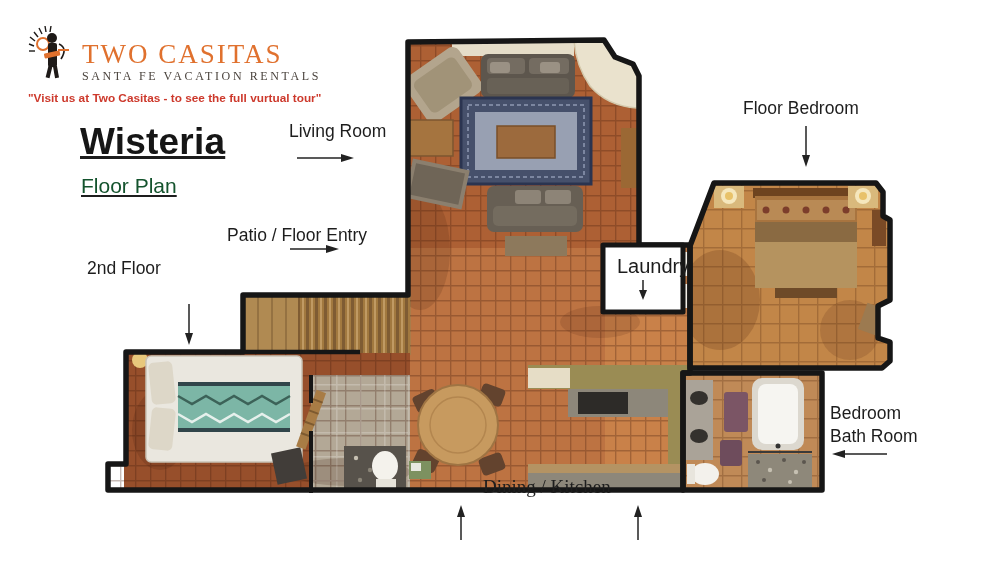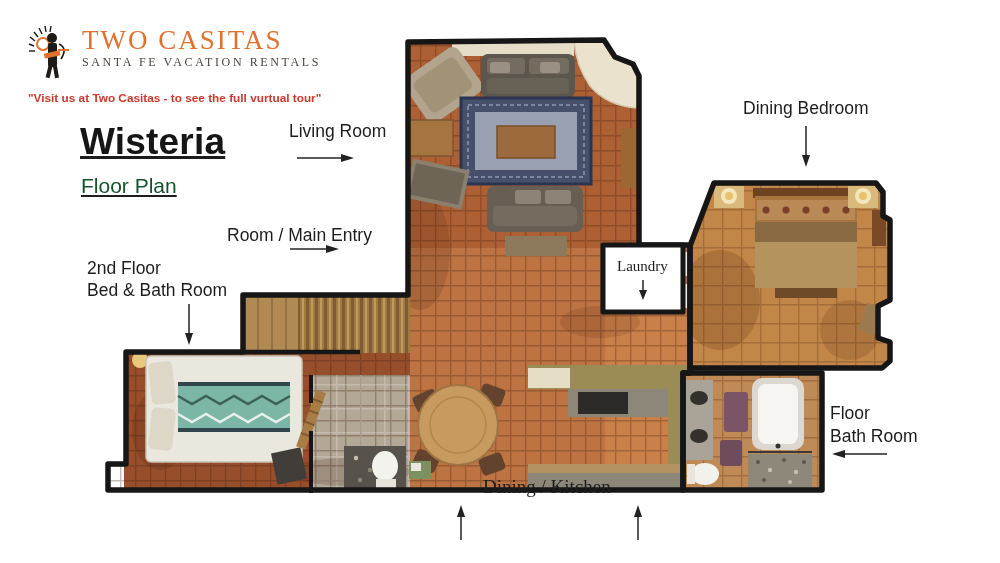--- a/index.html
+++ b/index.html
@@ -2,36 +2,36 @@
 <html><head>
 <meta charset="utf-8">
 <style>
   html,body{margin:0;padding:0;background:#fff;}
   .stage{position:relative;width:1000px;height:563px;background:#ffffff;overflow:hidden;
          font-family:"Liberation Sans",sans-serif;color:#1d1d1d;}
   .plan{position:absolute;left:0;top:0;}
 
   
   .brand{position:absolute;left:28px;top:26px;width:300px;}
-  .brand-row{display:flex;align-items:flex-start;}
+  .brand-row{display:flex;align-items:flex-end;}
   .brand-icon{flex:0 0 auto;margin-right:6px;}
   .brand-name{font-family:"Liberation Serif",serif;font-size:27px;line-height:28px;
               color:#e0712e;letter-spacing:2px;text-transform:uppercase;white-space:nowrap;}
   .brand-sub{font-family:"Liberation Serif",serif;font-size:12px;letter-spacing:2.6px;
              color:#4b443e;text-transform:uppercase;margin-top:1px;white-space:nowrap;}
   .brand-tagline{font-size:11.8px;font-weight:bold;color:#cd392c;margin-top:7px;white-space:nowrap;}
 
   
   .title-block{position:absolute;left:80px;top:122px;text-decoration:underline;}
   .title{font-size:37px;font-weight:600;letter-spacing:.2px;color:#161616;line-height:40px;}
   .subtitle{font-size:21px;font-weight:400;color:#14532d;margin-top:12px;margin-left:1px;}
 
   
   .lbl{position:absolute;font-size:17.5px;color:#1d1d1d;line-height:22px;white-space:nowrap;}
-  .lbl.small{font-size:15px;font-family:Liberation Serif, serif;}
+  .lbl.small{font-size:20px;}
   .lbl.big{font-size:19px;}
   .arrow{position:absolute;}
 </style>
 </head>
 <body>
 
 <div class="stage">
 
   <svg class="plan" width="1000" height="563" viewBox="0 0 1000 563">
     <defs>
@@ -277,49 +277,48 @@
     <div class="title">Wisteria</div>
     <div class="subtitle">Floor Plan</div>
   </div>
 
   <div class="lbl" style="left:289px;top:120px;">Living Room</div>
   <svg class="arrow" style="left:294px;top:152px;" width="62" height="12">
     <path d="M3,6 H50" stroke="#222" stroke-width="1.5" fill="none"></path>
       <path d="M60,6 L47,2 L47,10 Z" fill="#222"></path>
   </svg>
 
-  <div class="lbl" style="left:227px;top:224px;">Room / Main Entry</div>
+  <div class="lbl" style="left:227px;top:224px;">Patio / Floor Entry</div>
   <svg class="arrow" style="left:287px;top:243px;" width="54" height="12">
     <path d="M3,6 H42" stroke="#222" stroke-width="1.5" fill="none"></path>
       <path d="M52,6 L39,2 L39,10 Z" fill="#222"></path>
   </svg>
 
   <div class="lbl" style="left:87px;top:257px;">
     <div>2nd Floor</div>
-    <div>Bed &amp; Bath Room</div>
   </div>
   <svg class="arrow" style="left:183px;top:301px;" width="12" height="46">
     <path d="M6,3 V33" stroke="#222" stroke-width="1.5" fill="none"></path>
       <path d="M6,44 L2,32 L10,32 Z" fill="#222"></path>
   </svg>
 
-  <div class="lbl" style="left:743px;top:97px;">Dining Bedroom</div>
+  <div class="lbl" style="left:743px;top:97px;">Floor Bedroom</div>
   <svg class="arrow" style="left:800px;top:123px;" width="12" height="46">
     <path d="M6,3 V33" stroke="#222" stroke-width="1.5" fill="none"></path>
       <path d="M6,44 L2,32 L10,32 Z" fill="#222"></path>
   </svg>
 
   <div class="lbl small" style="left:617px;top:255px;">Laundry</div>
   <svg class="arrow" style="left:637px;top:278px;" width="12" height="24">
     <path d="M6,2 V13" stroke="#222" stroke-width="1.5" fill="none"></path>
       <path d="M6,22 L2,12 L10,12 Z" fill="#222"></path>
   </svg>
 
   <div class="lbl" style="left:830px;top:402px;line-height:23px;">
-    <div>Floor</div>
+    <div>Bedroom</div>
     <div>Bath Room</div>
   </div>
   <svg class="arrow" style="left:830px;top:448px;" width="60" height="12">
     <path d="M57,6 H13" stroke="#222" stroke-width="1.5" fill="none"></path>
       <path d="M2,6 L15,2 L15,10 Z" fill="#222"></path>
   </svg>
 
   <div class="lbl big" style="left:483px;top:476px;font-family:Liberation Serif, serif;">Dining / Kitchen</div>
   <svg class="arrow" style="left:455px;top:503px;" width="12" height="40">
     <path d="M6,37 V13" stroke="#222" stroke-width="1.5" fill="none"></path>

